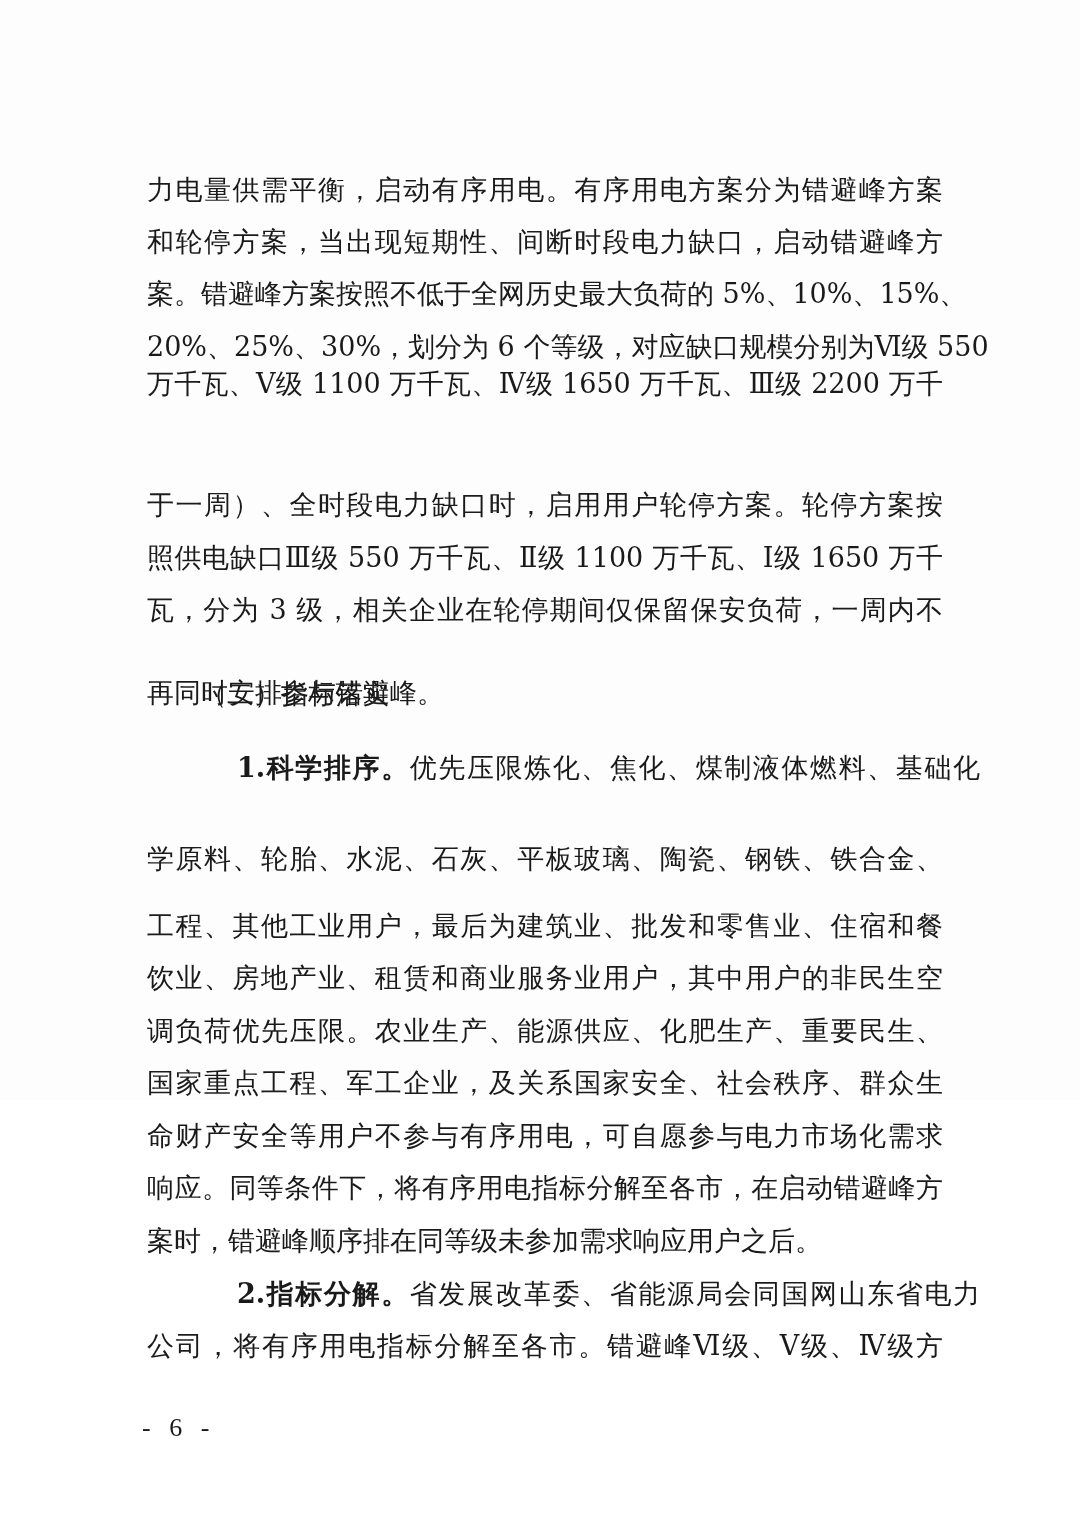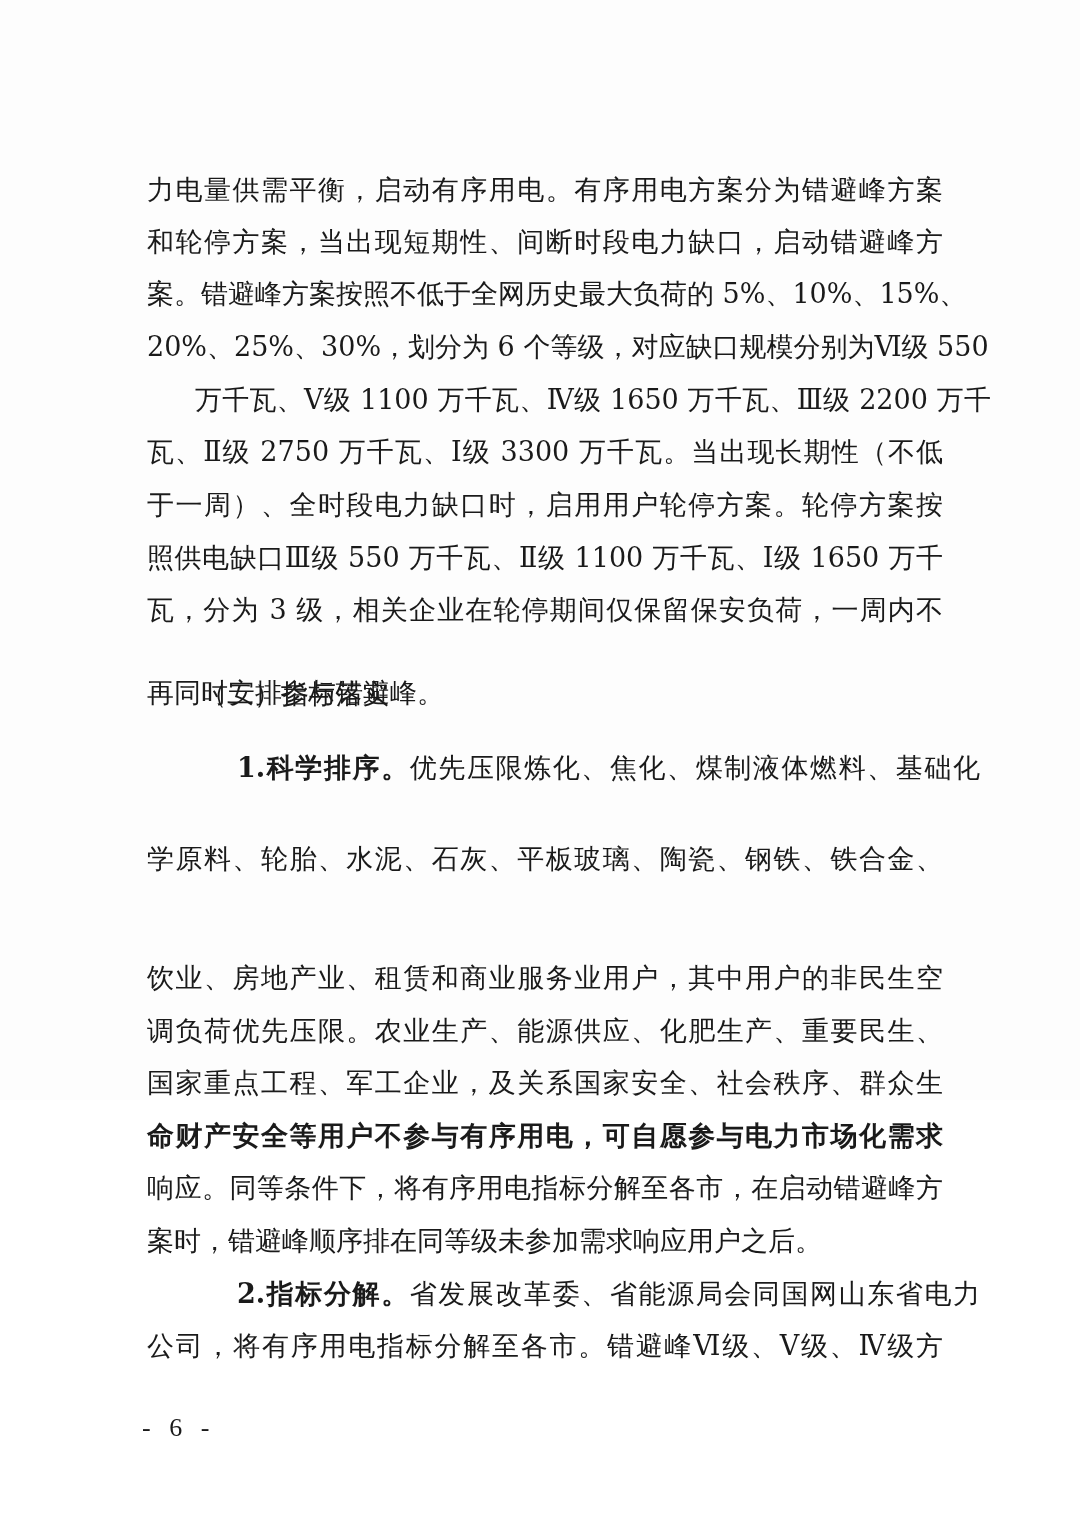--- a/index.html
+++ b/index.html
@@ -57,35 +57,35 @@
   </style>
 </head>
 <body>
 
 <div class="page">
 
   <div class="line" style="top:170px;">力电量供需平衡，启动有序用电。有序用电方案分为错避峰方案</div>
   <div class="line" style="top:222px;">和轮停方案，当出现短期性、间断时段电力缺口，启动错避峰方</div>
   <div class="line" style="top:274px;">案。错避峰方案按照不低于全网历史最大负荷的 5%、10%、15%、</div>
   <div class="line" style="top:327px;">20%、25%、30%，划分为 6 个等级，对应缺口规模分别为Ⅵ级 550</div>
-  <div class="line" style="top:380px;margin-left:48px;">万千瓦、Ⅴ级 1100 万千瓦、Ⅳ级 1650 万千瓦、Ⅲ级 2200 万千</div>
-  <div class="line" style="top:432px;">瓦、Ⅱ级 2750 万千瓦、Ⅰ级 3300 万千瓦。当出现长期性（不低</div>
+  <div class="line" style="top:364px;">万千瓦、Ⅴ级 1100 万千瓦、Ⅳ级 1650 万千瓦、Ⅲ级 2200 万千</div>
   <div class="line" style="top:485px;">于一周）、全时段电力缺口时，启用用户轮停方案。轮停方案按</div>
   <div class="line" style="top:538px;">照供电缺口Ⅲ级 550 万千瓦、Ⅱ级 1100 万千瓦、Ⅰ级 1650 万千</div>
   <div class="line" style="top:590px;">瓦，分为 3 级，相关企业在轮停期间仅保留保安负荷，一周内不</div>
   <div class="line last" style="top:643px;margin-top:30px;">再同时安排参与错避峰。</div>
 
   <div class="line last" style="top:674px; left:200px; width:743px;">（二）指标落实</div>
 
   <div class="line indent" style="top:748px;"><span class="bold">1.科学排序。</span><span>优先压限炼化、焦化、煤制液体燃料、基础化</span></div>
   <div class="line" style="top:839px;">学原料、轮胎、水泥、石灰、平板玻璃、陶瓷、钢铁、铁合金、</div>
+  <div class="line" style="top:906px;">工程、其他工业用户，最后为建筑业、批发和零售业、住宿和餐</div>
   <div class="line" style="top:958px;">饮业、房地产业、租赁和商业服务业用户，其中用户的非民生空</div>
   <div class="line" style="top:1011px;">调负荷优先压限。农业生产、能源供应、化肥生产、重要民生、</div>
   <div class="line" style="top:1063px;">国家重点工程、军工企业，及关系国家安全、社会秩序、群众生</div>
-  <div class="line" style="top:1116px;font-weight:bold;">命财产安全等用户不参与有序用电，可自愿参与电力市场化需求</div>
+  <div class="line" style="top:1116px;">命财产安全等用户不参与有序用电，可自愿参与电力市场化需求</div>
   <div class="line" style="top:1168px;">响应。同等条件下，将有序用电指标分解至各市，在启动错避峰方</div>
   <div class="line last" style="top:1221px;">案时，错避峰顺序排在同等级未参加需求响应用户之后。</div>
 
   <div class="line indent" style="top:1274px;"><span class="bold">2.指标分解。</span><span>省发展改革委、省能源局会同国网山东省电力</span></div>
   <div class="line" style="top:1326px;">公司，将有序用电指标分解至各市。错避峰Ⅵ级、Ⅴ级、Ⅳ级方</div>
 
   <div class="page-number">- 6 -</div>
 
 </div>
 

